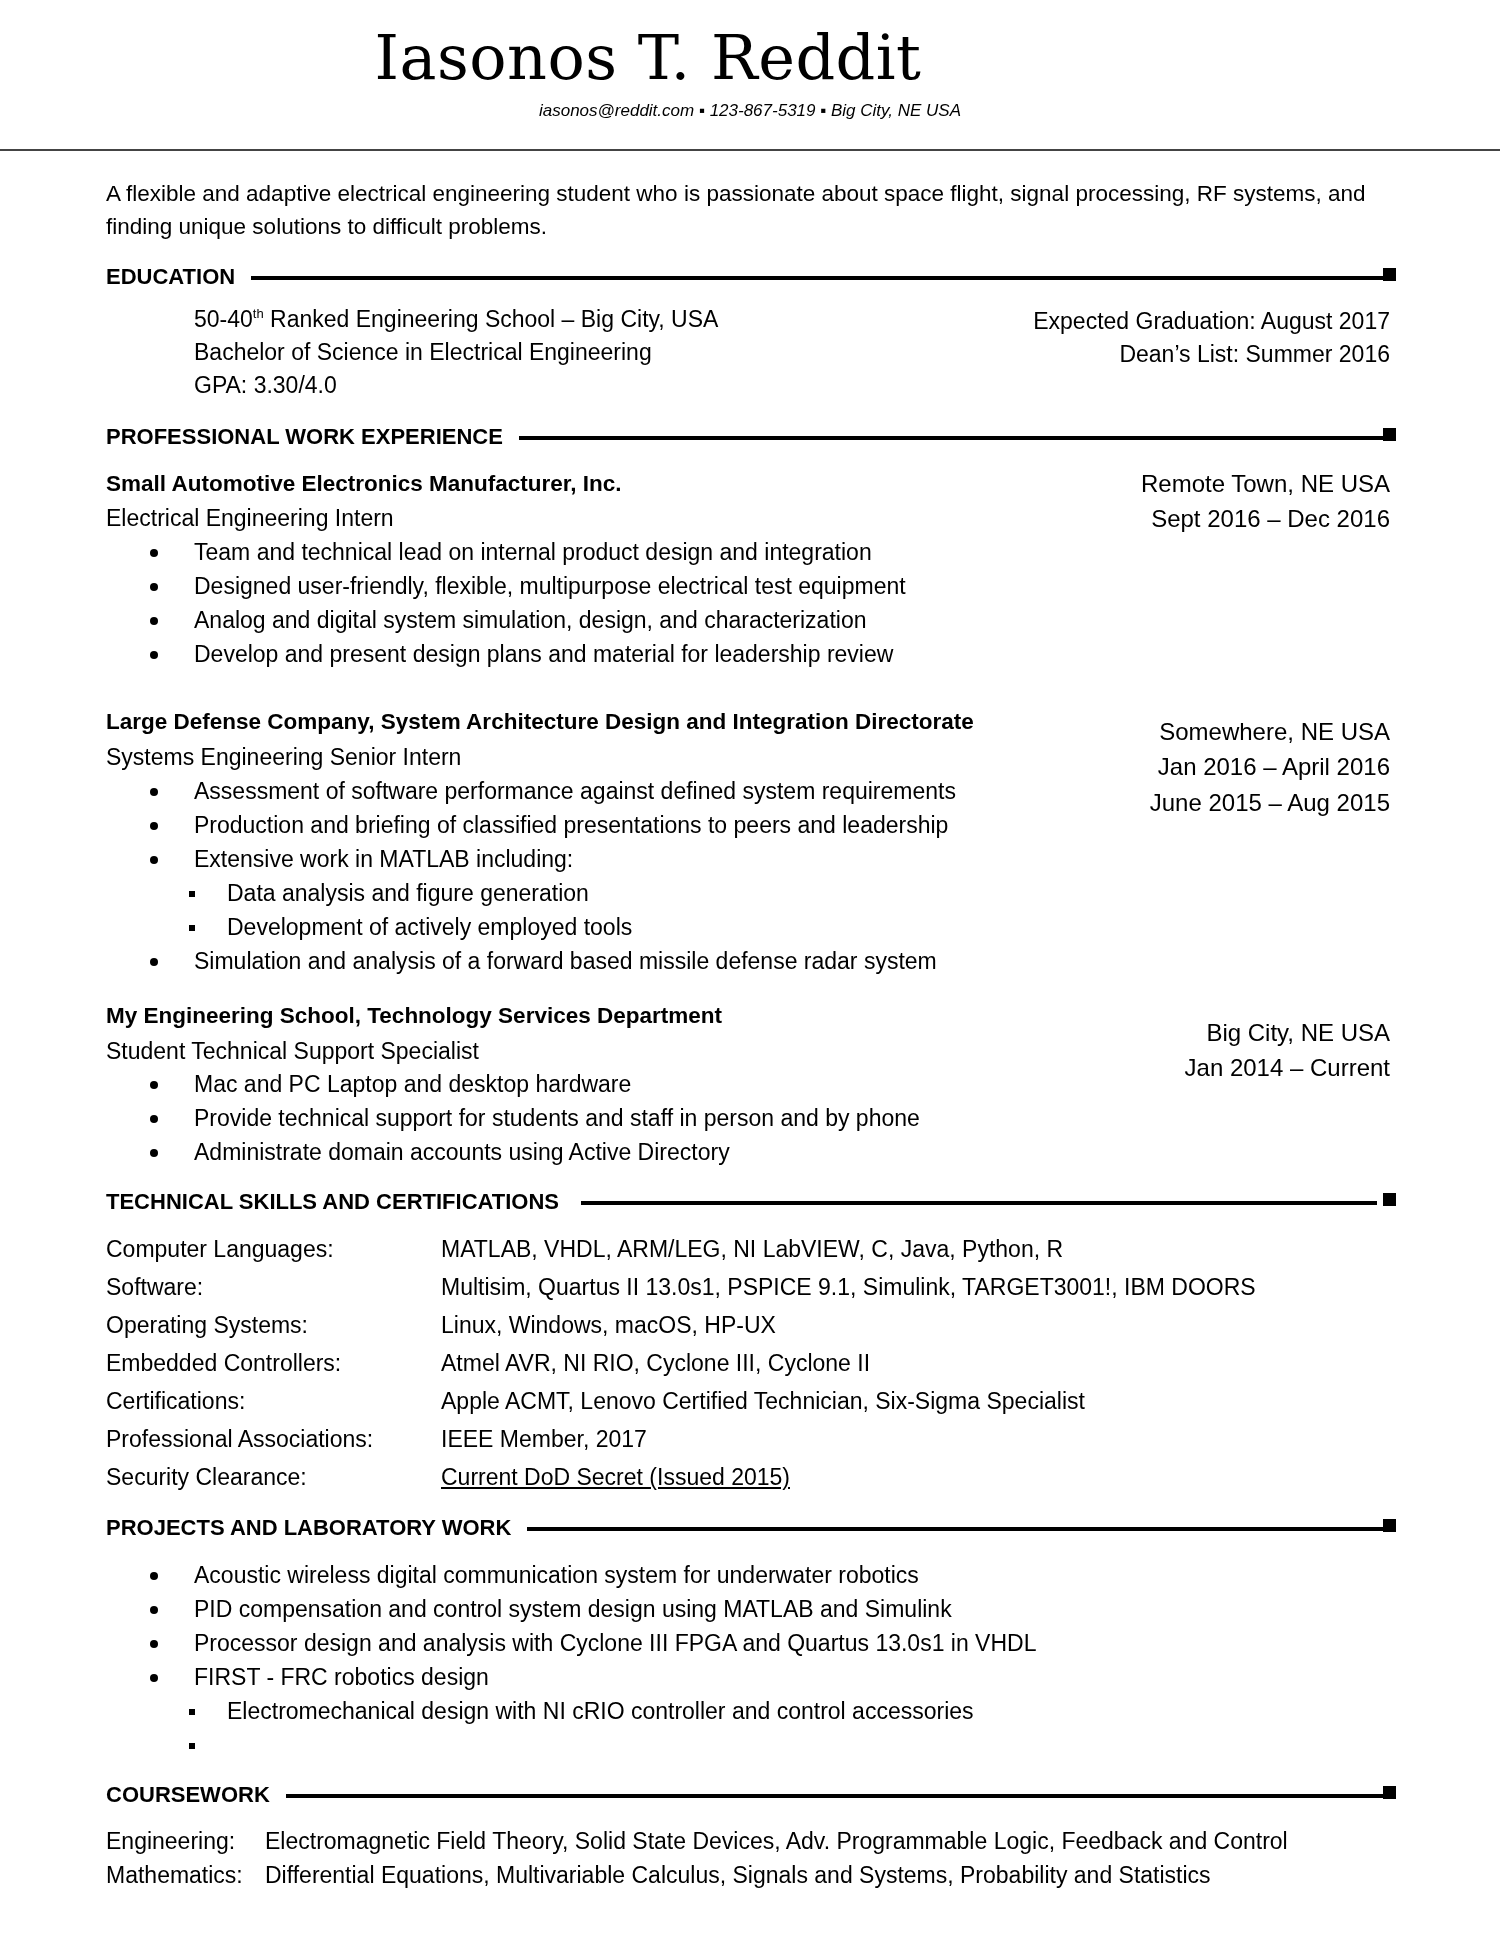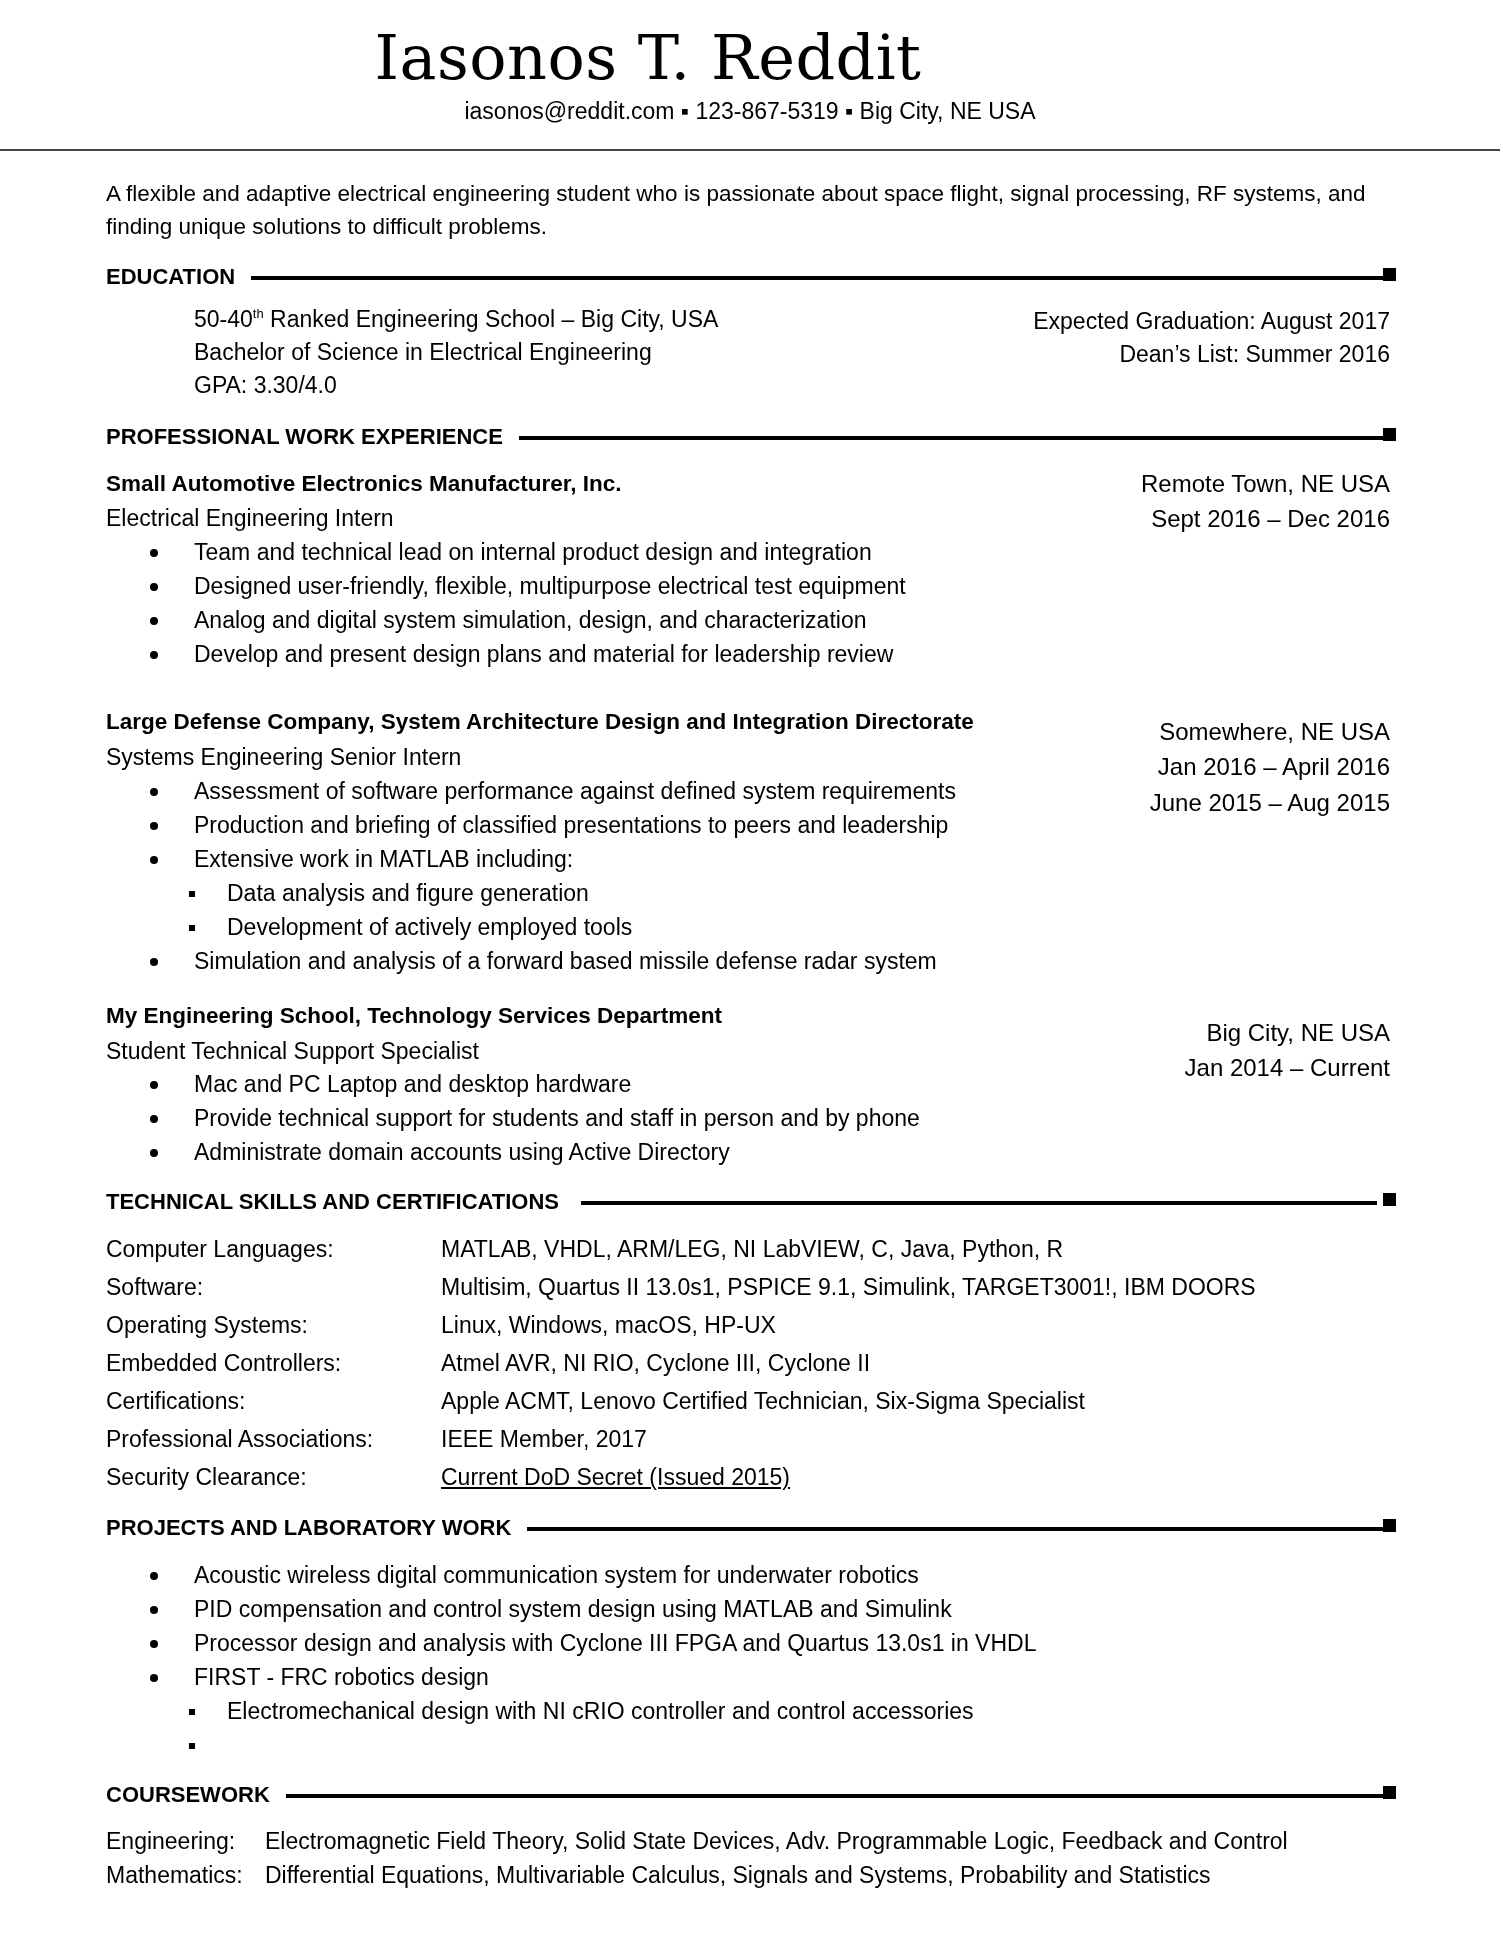--- a/index.html
+++ b/index.html
@@ -1,21 +1,21 @@
 <!DOCTYPE html>
 <html><head>
 <meta charset="utf-8">
 <style>
   html, body { margin:0; padding:0; background:#ffffff; }
   body { width:1500px; height:1941px; position:relative; overflow:hidden; color:#000;
          font-family:"Liberation Sans", sans-serif; }
   .abs { position:absolute; white-space:nowrap; }
   .name { left:0; width:1296px; top:18px; text-align:center; font-family:"DejaVu Serif", serif;
           font-size:62px; letter-spacing:0.5px; line-height:80px; }
-  .contact { left:0; width:1500px; top:96px; text-align:center; font-size:23px; line-height:30px; }
+  .contact { left:0; width:1500px; top:96px; text-align:center; font-size:17px; line-height:30px;font-style:italic; }
   .header-rule { left:0; width:1500px; top:149px; height:2px; background:#444; }
   .summary { left:106px; top:177px; width:1300px; font-size:22.5px; line-height:33px; white-space:normal; }
   .sec-head { left:106px; font-weight:bold; font-size:22px; line-height:28px; display:flex; align-items:center; width:1290px; }
   .sec-head .lbl { white-space:nowrap; }
   .sec-head .rule { flex:1; height:4px; background:#000; margin-left:16px; position:relative; top:1px; }
   .sec-head .cap { width:13px; height:13px; background:#000; position:relative; top:-3px; }
   .txt { font-size:23px; line-height:30px; }
   .right { right:110px; text-align:right; font-size:24px; line-height:35px; }
   .bold { font-weight:bold; font-size:22.5px; }
   .bullet { position:absolute; font-size:23px; line-height:30px; white-space:nowrap; }

